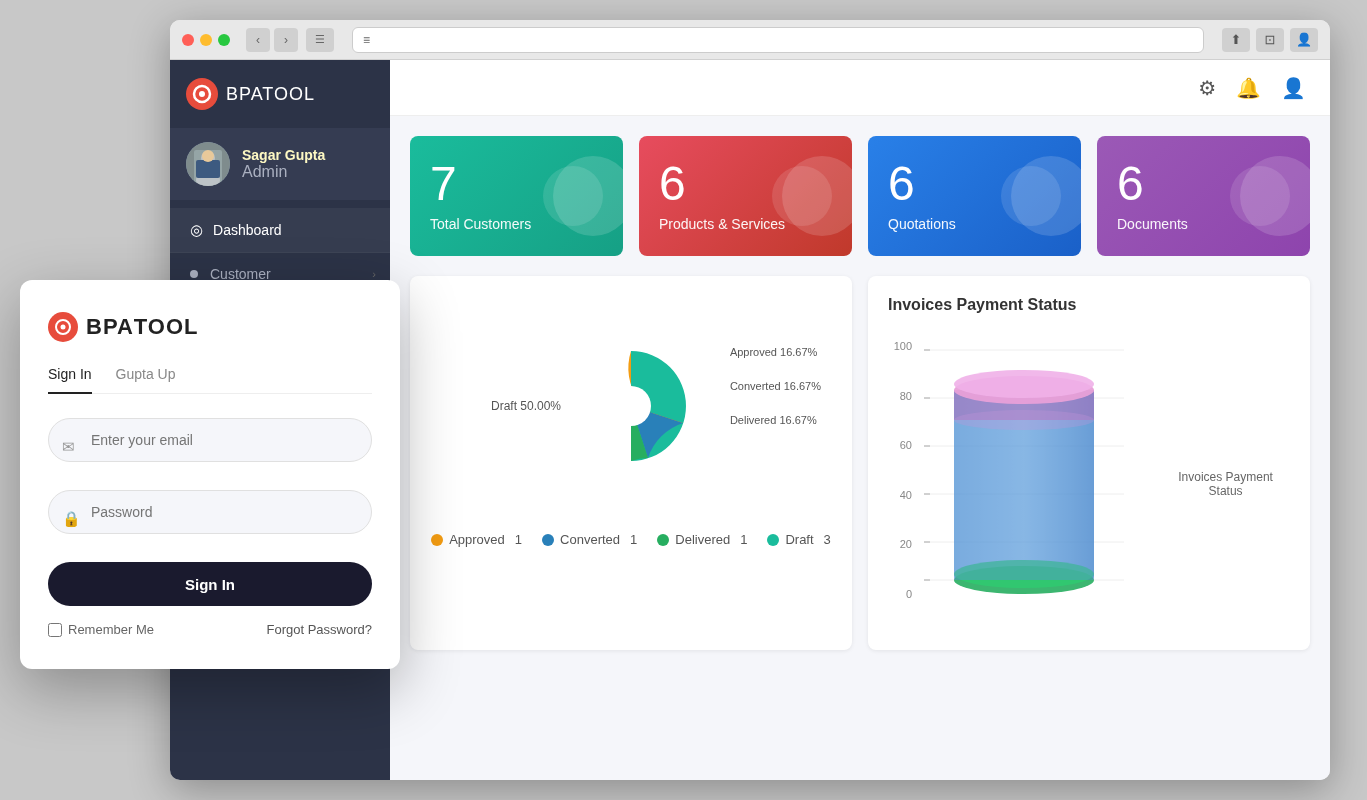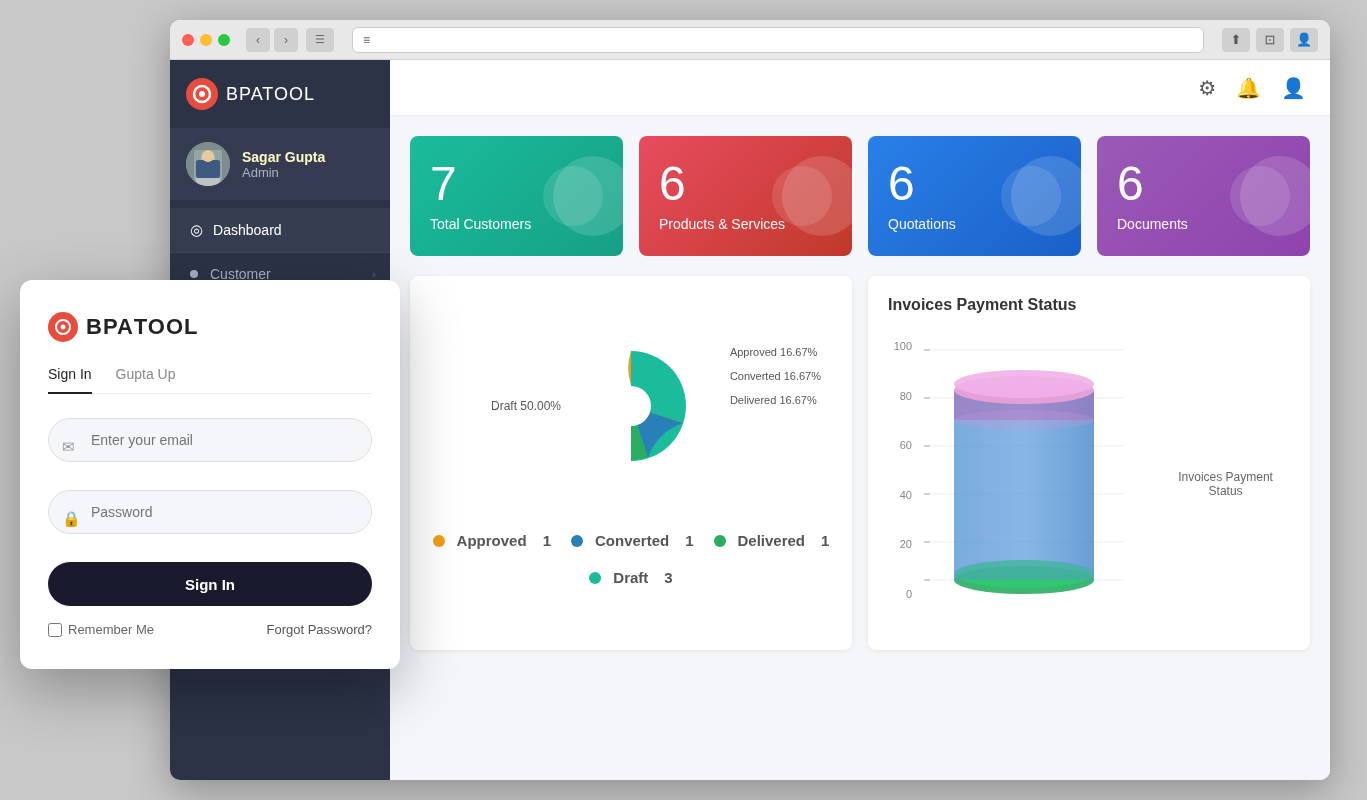--- a/index.html
+++ b/index.html
@@ -184,21 +184,21 @@
     }
 
     .user-info {}
     .user-name {
       color: #fef9c3;
       font-size: 14px;
       font-weight: 600;
     }
     .user-role {
       color: #aab0c0;
-      font-size: 13px;
+      font-size: 16px;
     }
 
     .sidebar-nav {
       flex: 1;
       padding-top: 8px;
     }
 
     .nav-item {
       display: flex;
       align-items: center;
@@ -365,24 +365,23 @@
       display: flex;
       gap: 20px;
       margin-top: 16px;
       flex-wrap: wrap;
       justify-content: center;
     }
 
     .legend-item {
       display: flex;
       align-items: center;
-      gap: 12px;
-      font-size: 15px;
+      gap: 6px;
+      font-size: 13px;
       color: #555;
-      font-weight: bold;
     }
 
     .legend-dot {
       width: 12px;
       height: 12px;
       border-radius: 50%;
     }
 
     
     .cylinder-chart {
@@ -708,21 +707,21 @@
 
                 <path d="M65,65 L65,10 A55,55 0 0,0 117,82 Z" fill="#f39c12" transform="rotate(0,65,65)"></path>
 
                 <path d="M65,65 L117,82 A55,55 0 0,0 82,117 Z" fill="#2980b9"></path>
 
                 <path d="M65,65 L82,117 A55,55 0 0,0 65,120 Z" fill="#27ae60"></path>
 
                 <circle cx="65" cy="65" r="20" fill="white"></circle>
               </svg>
 
-              <div style="position:absolute;right:-40px;top:20%;display:flex;flex-direction:column;gap:12px;">
+              <div style="position:absolute;right:-40px;top:20%;display:flex;flex-direction:column;gap:22px;">
                 <div style="font-size:11px;color:#555;white-space:nowrap;">
                   <span>Approved 16.67%</span>
                 </div>
                 <div style="font-size:11px;color:#555;white-space:nowrap;">
                   <span>Converted 16.67%</span>
                 </div>
                 <div style="font-size:11px;color:#555;white-space:nowrap;">
                   <span>Delivered 16.67%</span>
                 </div>
               </div>

